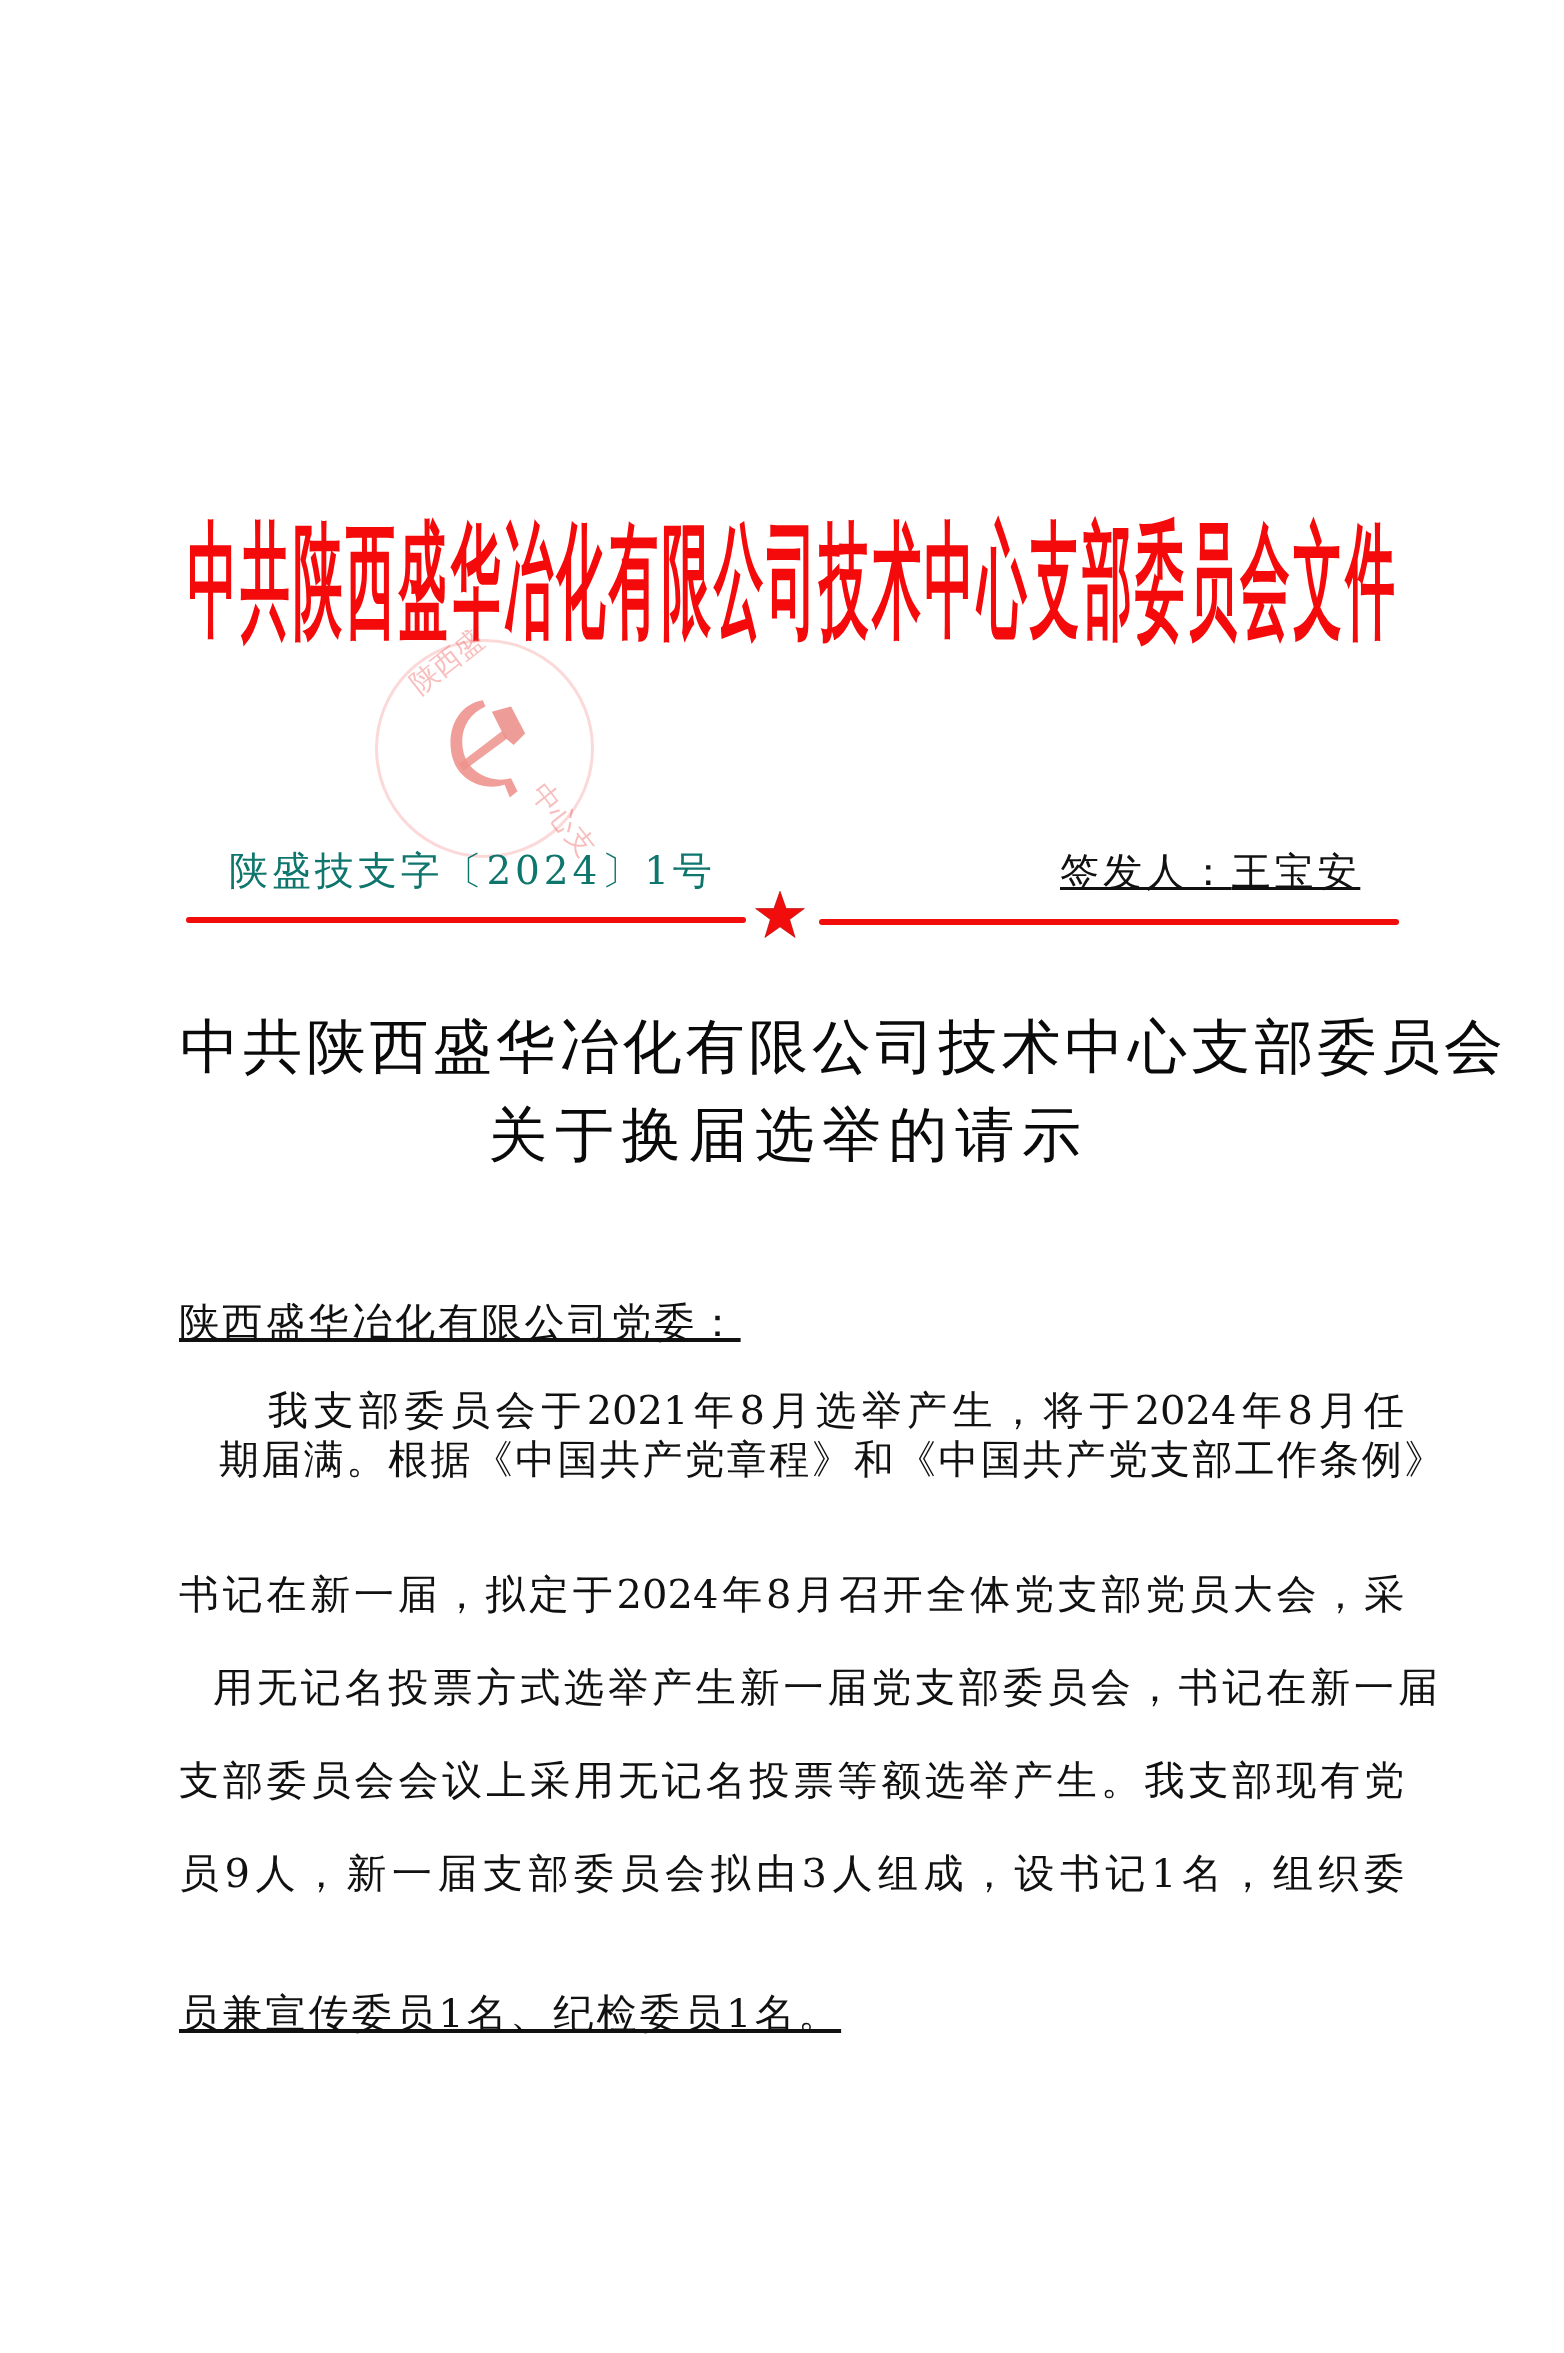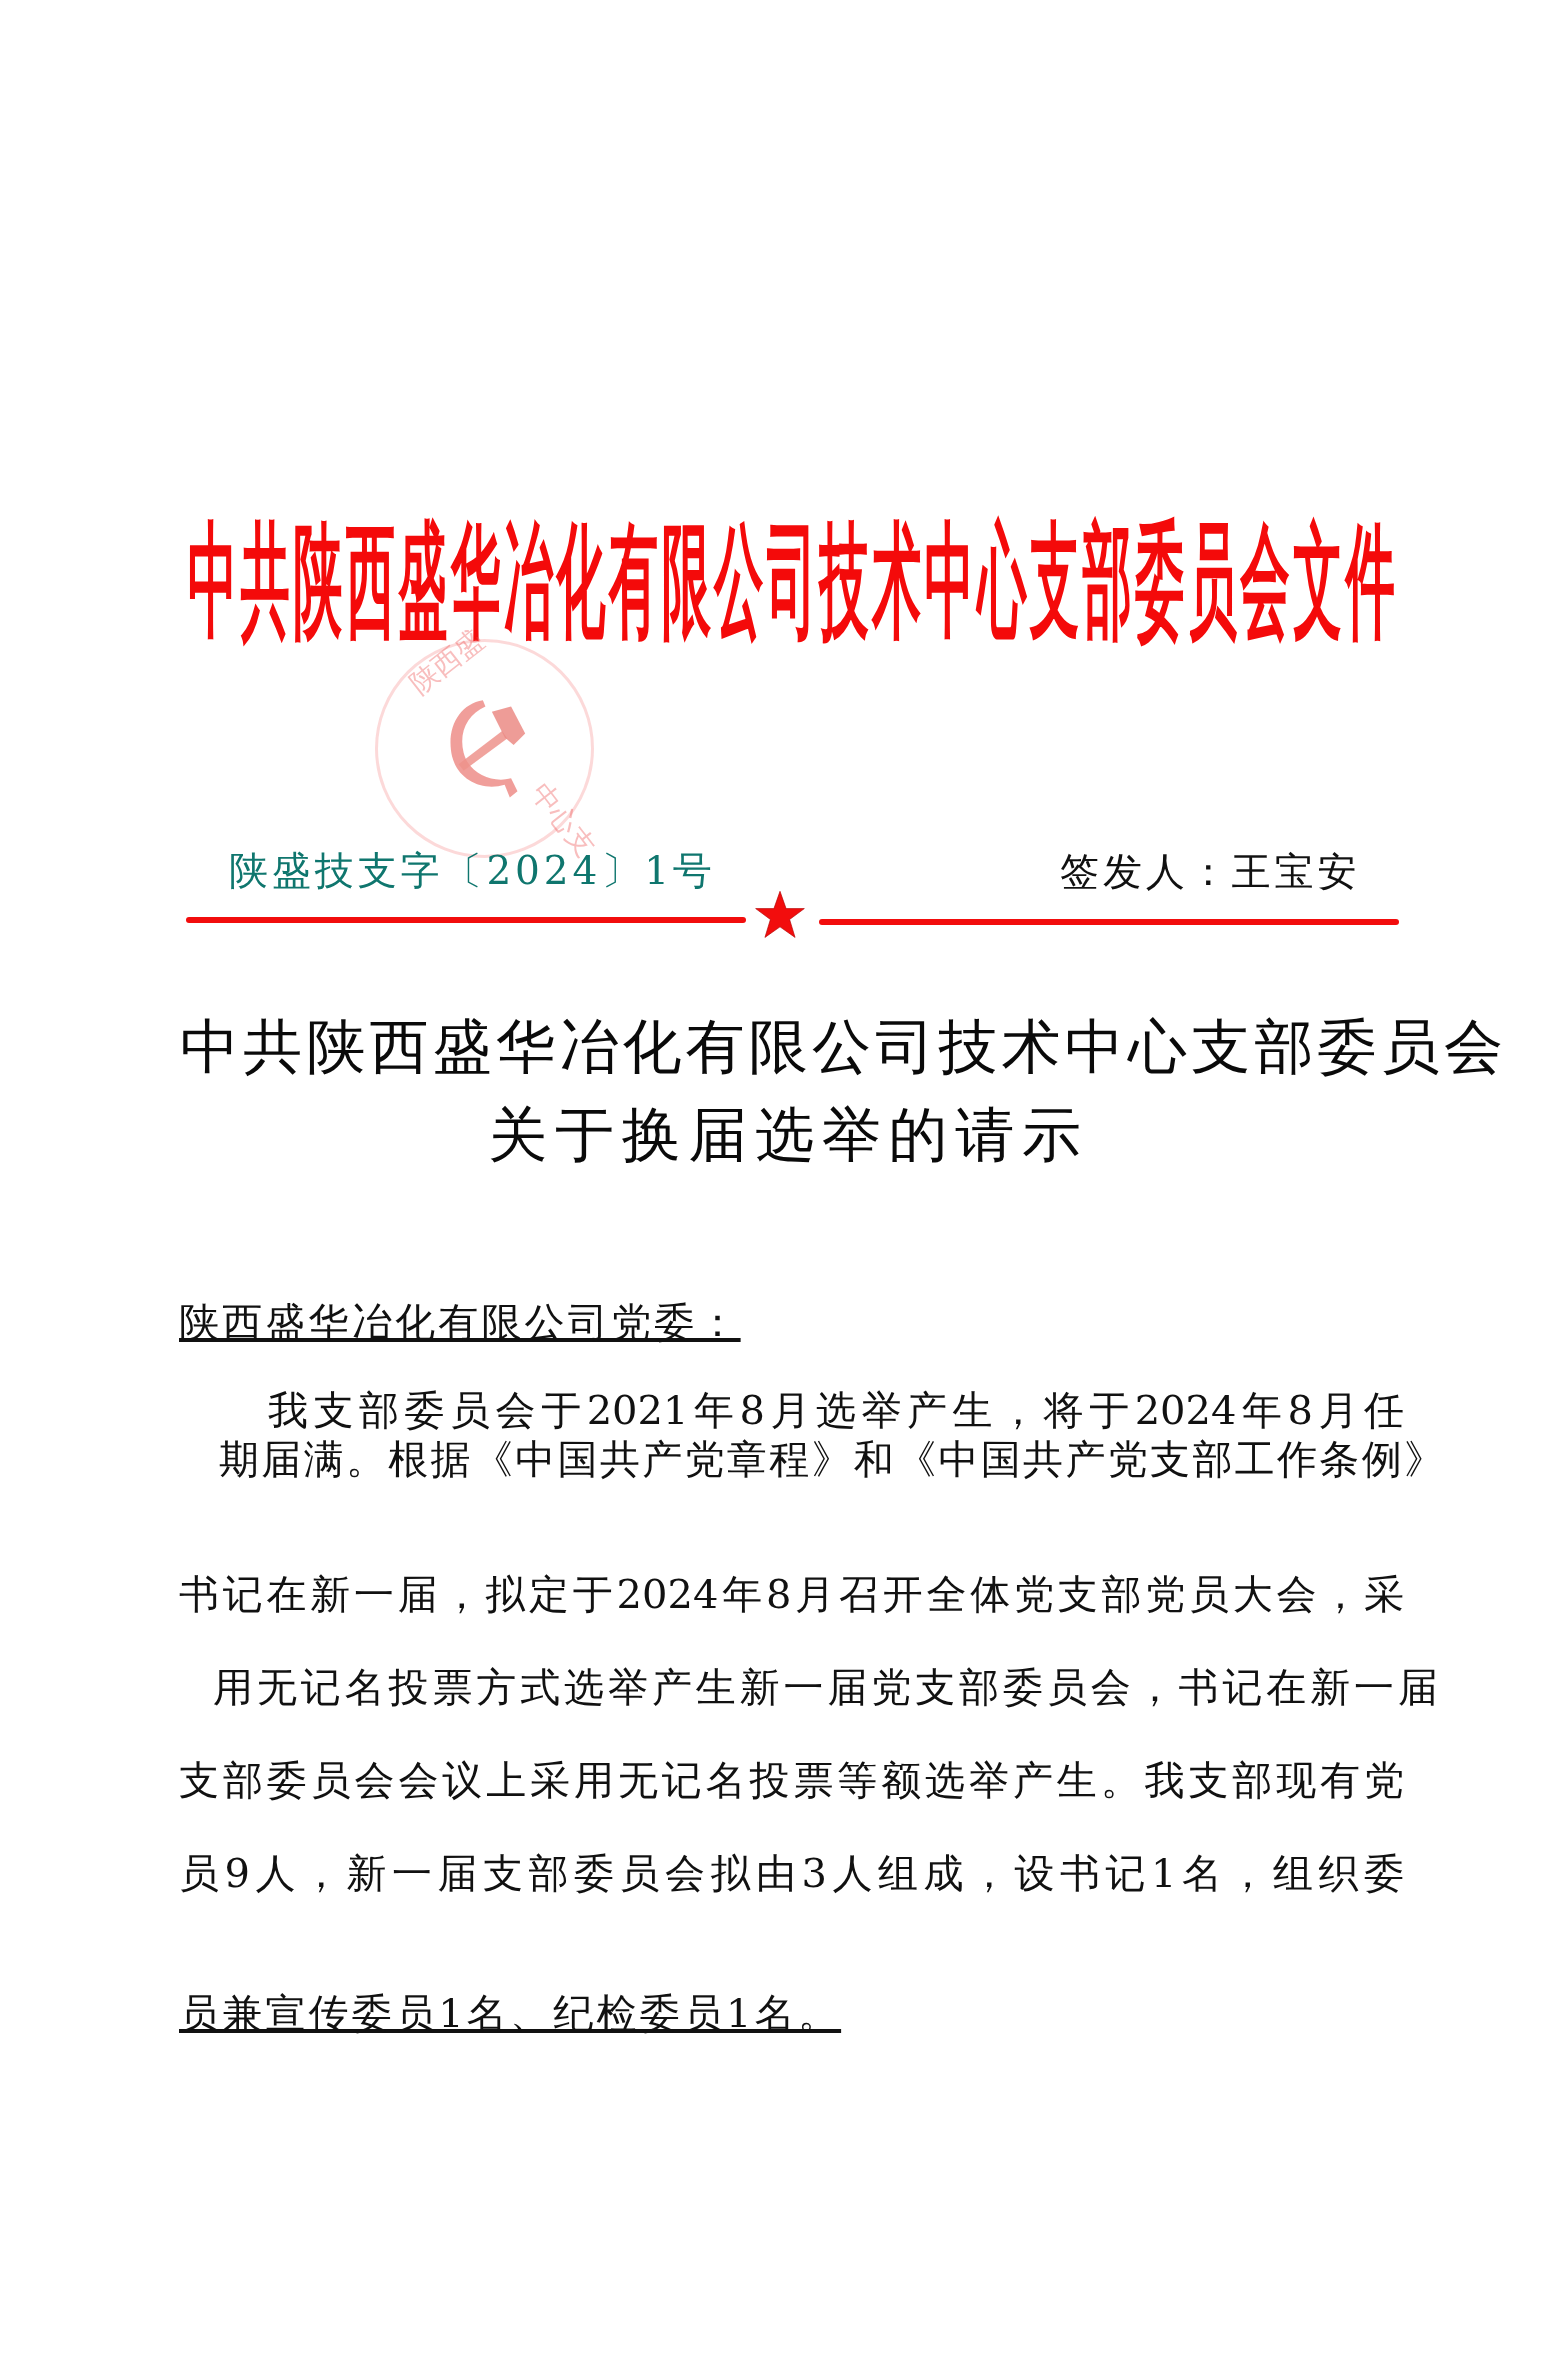--- a/index.html
+++ b/index.html
@@ -102,20 +102,21 @@
   .signer {
     position: absolute;
     left: 1060px;
     top: 849px;
     font-family: "DejaVu Serif", "Liberation Serif", serif;
     font-size: 39px;
     line-height: 45px;
     letter-spacing: 3.9px;
     color: #111;
     white-space: nowrap;
+    text-decoration: underline;
   }
 
   
   .rule {
     position: absolute;
     height: 6.4px;
     background: #f20d0d;
     border-radius: 3.2px;
   }
   .rule.left  { left: 186px;  top: 917px; width: 560px; }

